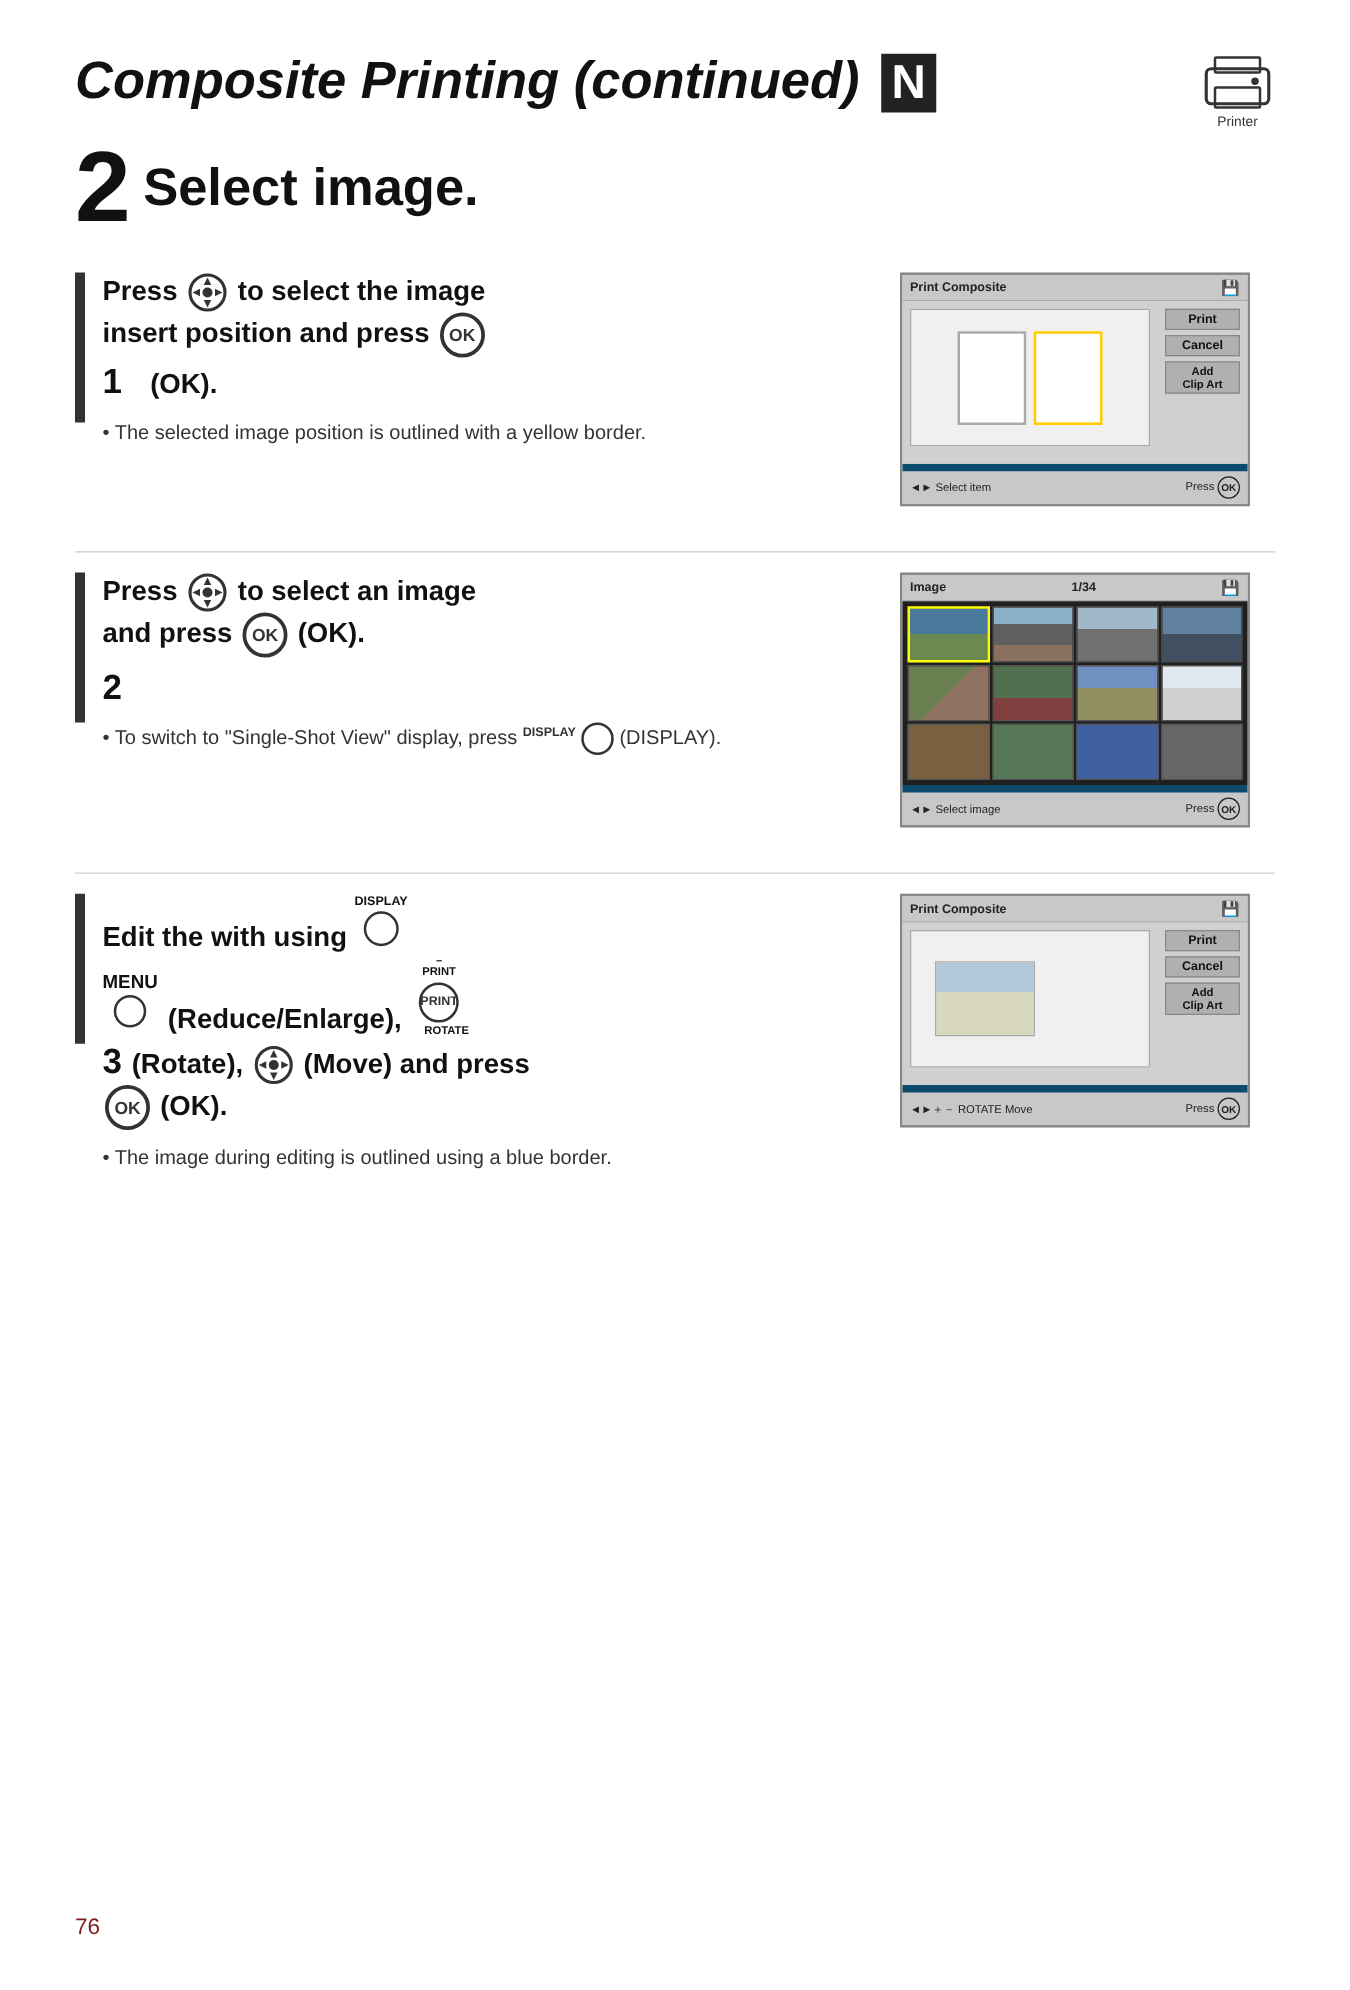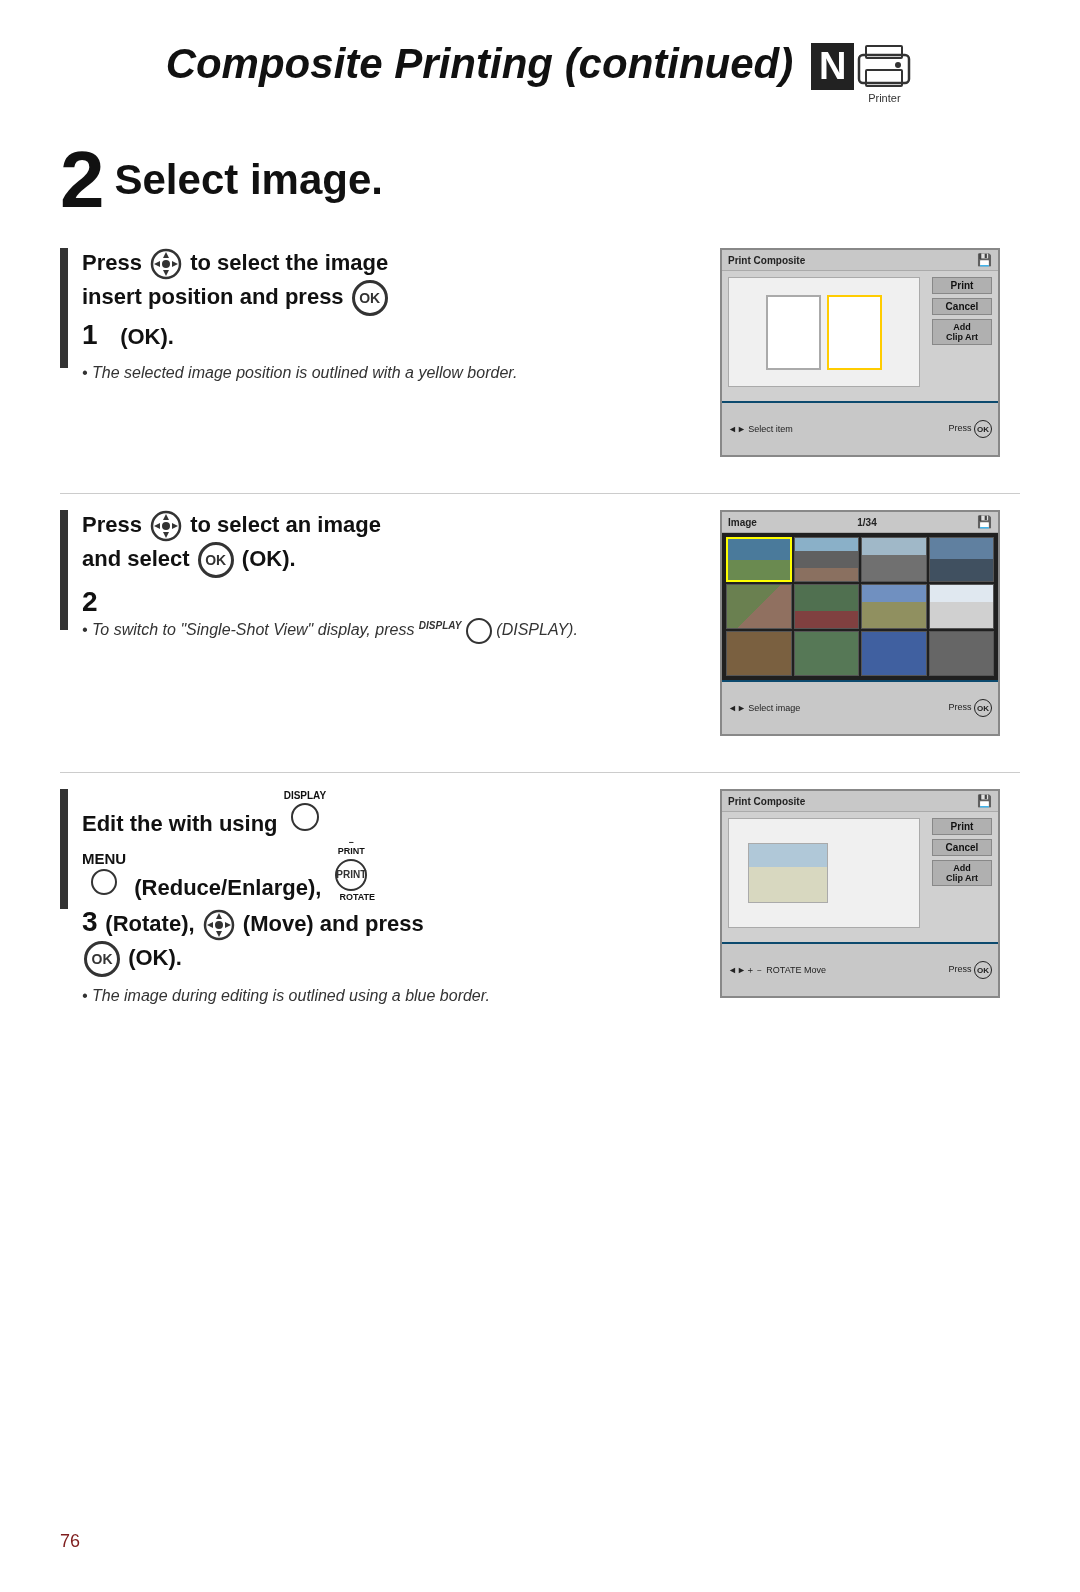--- a/index.html
+++ b/index.html
@@ -16,22 +16,22 @@
       width: 1080px;
       height: 1592px;
       padding: 40px 60px;
       position: relative;
     }
 
     
     .header {
       display: flex;
       align-items: flex-start;
-      justify-content: center;
-      margin-bottom: 36px;
+      justify-content: space-between;
+      margin-bottom: 6px;
     }
 
     .title {
       font-size: 42px;
       font-weight: 900;
       color: #111;
       font-style: italic;
     }
 
     .title-n {
@@ -122,22 +122,21 @@
       font-weight: 700;
       color: #111;
       line-height: 1.35;
       margin-bottom: 8px;
     }
 
     .sub-text {
       font-size: 16px;
       color: #333;
       line-height: 1.4;
-      margin-top: 0;
-      font-style: italic;
+      margin-top: 12px;
     }
 
     .sub-text::before {
       content: "• ";
     }
 
     
     .ok-circle {
       display: inline-flex;
       align-items: center;
@@ -246,24 +245,24 @@
       display: flex;
       align-items: center;
       justify-content: center;
     }
 
     .screen-bottombar {
       background: #c8c8c8;
       display: flex;
       justify-content: space-between;
       align-items: center;
-      padding: 17px 6px;
+      padding: 4px 6px;
       font-size: 9px;
       color: #222;
-      border-top: 2px solid #0c4a6e;
+      border-top: 6px solid #0c4a6e;
     }
 
     .ok-badge {
       display: inline-flex;
       align-items: center;
       justify-content: center;
       width: 18px;
       height: 18px;
       border-radius: 50%;
       border: 1.5px solid #222;
@@ -461,21 +460,21 @@
                 <svg viewBox="0 0 32 32" width="32" height="32">
                   <circle cx="16" cy="16" r="14" fill="none" stroke="#333" stroke-width="2.5"></circle>
                   <polygon points="16,4 19,10 13,10" fill="#333"></polygon>
                   <polygon points="16,28 19,22 13,22" fill="#333"></polygon>
                   <polygon points="4,16 10,13 10,19" fill="#333"></polygon>
                   <polygon points="28,16 22,13 22,19" fill="#333"></polygon>
                   <circle cx="16" cy="16" r="4" fill="#333"></circle>
                 </svg>
               </span>
               <span>to select an image</span><br>
-              <span>and select </span>
+              <span>and press </span>
               <span class="ok-circle">OK</span>
               <span> (OK).</span>
             </div>
             <div style="margin-top:6px; font-size:28px; font-weight:900; color:#111; display:flex; align-items:flex-start;">
               <span>2</span>
             </div>
             <div class="sub-text">To switch to "Single-Shot View" display, press <span style="font-size:10px;font-weight:700;vertical-align:super;">DISPLAY</span>
               <span class="display-circle" style="display:inline-flex;align-items:center;justify-content:center;width:26px;height:26px;border-radius:50%;border:2px solid #333;font-size:9px;font-weight:700;color:#333;vertical-align:middle;"></span>
               (DISPLAY).
             </div>

